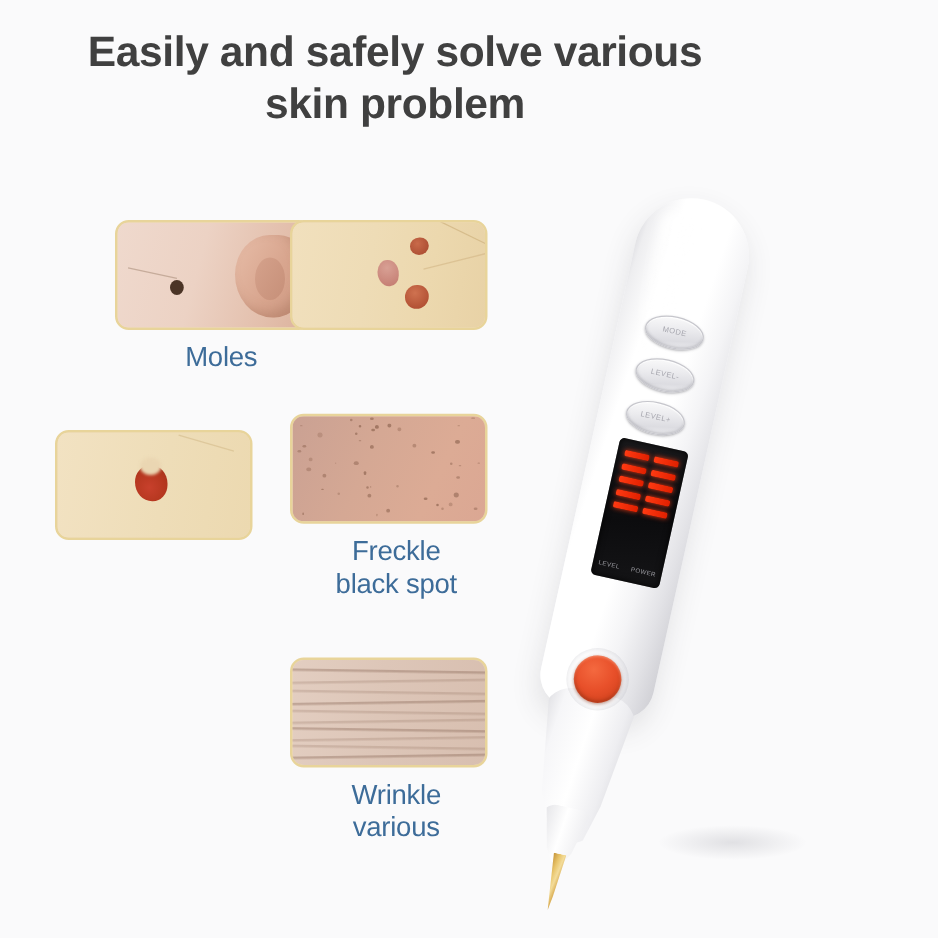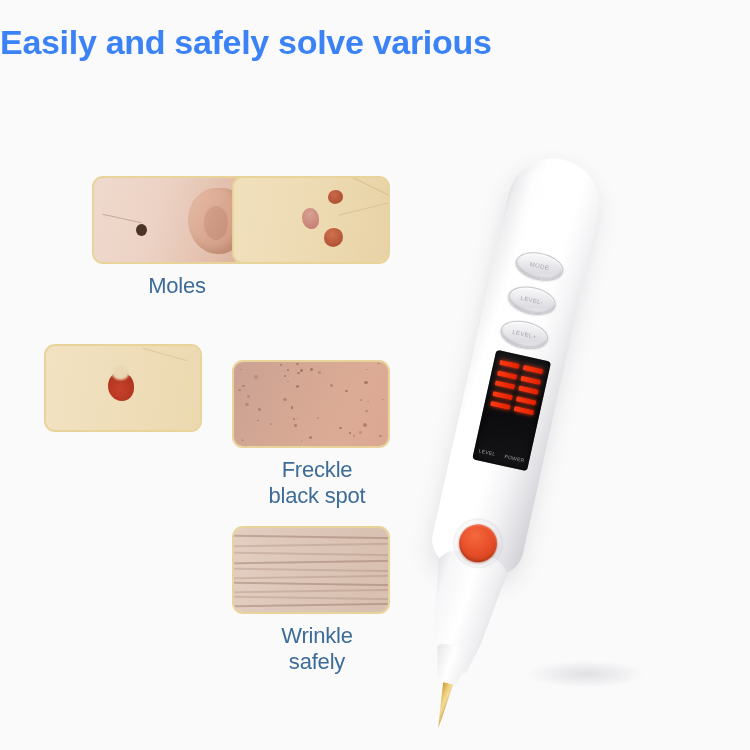--- a/index.html
+++ b/index.html
@@ -5,21 +5,21 @@
   html,body{margin:0;padding:0;}
   body{
     width:750px;height:750px;overflow:hidden;position:relative;
     background:#fafafb;
     font-family:"Liberation Sans","DejaVu Sans",sans-serif;
   }
 
   
   #title{
     position:absolute;left:0;top:22px;width:632px;
-    color:#3b82f6;
+    text-align:center;color:#404040;
     font-size:34px;font-weight:bold;line-height:1.22;
     letter-spacing:-0.3px;
   }
   #title .ln{display:block;}
 
   
   #grid{
     position:absolute;left:44px;top:176px;width:390px;height:520px;
   }
   .cell{position:absolute;width:170px;}
@@ -187,20 +187,21 @@
   #shadow{
     position:absolute;left:96px;top:520px;width:120px;height:28px;
     background:radial-gradient(ellipse at center,rgba(90,90,105,.16),rgba(90,90,105,0) 70%);
   }
 </style>
 </head>
 <body>
 
 <div id="title">
   <span class="ln">Easily and safely solve various</span>
+  <span class="ln">skin problem</span>
 </div>
 
 <div id="grid">
 
   <div class="cell" style="left:0px;top:0px;margin-left:48px;">
     <div class="thumb">
       <div class="sk sk-moles">
         <div class="ear"></div>
           <div class="hair"></div>
           <div class="dot"></div>
@@ -226,21 +227,21 @@
   <div class="cell" style="left:0px;top:168px;">
     <div class="thumb">
       <div class="sk sk-tags">
         <div class="ln"></div>
           <div class="tag"></div>
           <div class="tip"></div>
       </div>
     </div>
   </div>
 
-  <div class="cell" style="left:188px;top:184px;">
+  <div class="cell" style="left:188px;top:155px;">
     <div class="thumb">
       <div class="sk sk-freckle" id="freckle-fill">
           <div class="sp" style="width: 2.77508px; height: 2.35882px; left: 84.1184px; top: 9.46895px; opacity: 0.397591;"></div>
           <div class="sp" style="width: 2.65235px; height: 2.25449px; left: 75.9574px; top: 6.44175px; opacity: 0.651548;"></div>
           <div class="sp" style="width: 3.03249px; height: 2.57762px; left: 61.6236px; top: 23.324px; opacity: 0.612502;"></div>
           <div class="sp" style="width: 3.20935px; height: 2.72795px; left: 11.4873px; top: 40.8812px; opacity: 0.394031;"></div>
           <div class="sp" style="width: 3.24711px; height: 2.76004px; left: 23.6966px; top: 45.9528px; opacity: 0.494902;"></div>
           <div class="sp" style="width: 1.95812px; height: 1.6644px; left: 7.51093px; top: 77.0079px; opacity: 0.687954;"></div>
           <div class="sp" style="width: 1.81399px; height: 1.54189px; left: 66.6339px; top: 78.3675px; opacity: 0.375657;"></div>
           <div class="sp" style="width: 2.59002px; height: 2.20152px; left: 82.5469px; top: 55.0934px; opacity: 0.41233;"></div>
@@ -299,21 +300,21 @@
           <div class="wr" style="top: 41px; opacity: 0.5; transform: rotate(0.9deg);"></div>
           <div class="wr" style="top: 48px; opacity: 0.5; transform: rotate(-0.9deg);"></div>
           <div class="wr" style="top: 55px; opacity: 0.85; transform: rotate(0.9deg);"></div>
           <div class="wr" style="top: 62px; opacity: 0.5; transform: rotate(-0.9deg);"></div>
           <div class="wr" style="top: 69px; opacity: 0.5; transform: rotate(0.9deg);"></div>
           <div class="wr" style="top: 76px; opacity: 0.85; transform: rotate(-0.9deg);"></div>
         </div>
     </div>
     <div class="lbl">
       <span>Wrinkle</span>
-      <span class="l2">safely</span>
+      <span class="l2">various</span>
     </div>
   </div>
 
 </div>
 
 <div id="pen-wrap">
   <div id="shadow"></div>
   <div id="pen">
 
     <div id="body"></div>

